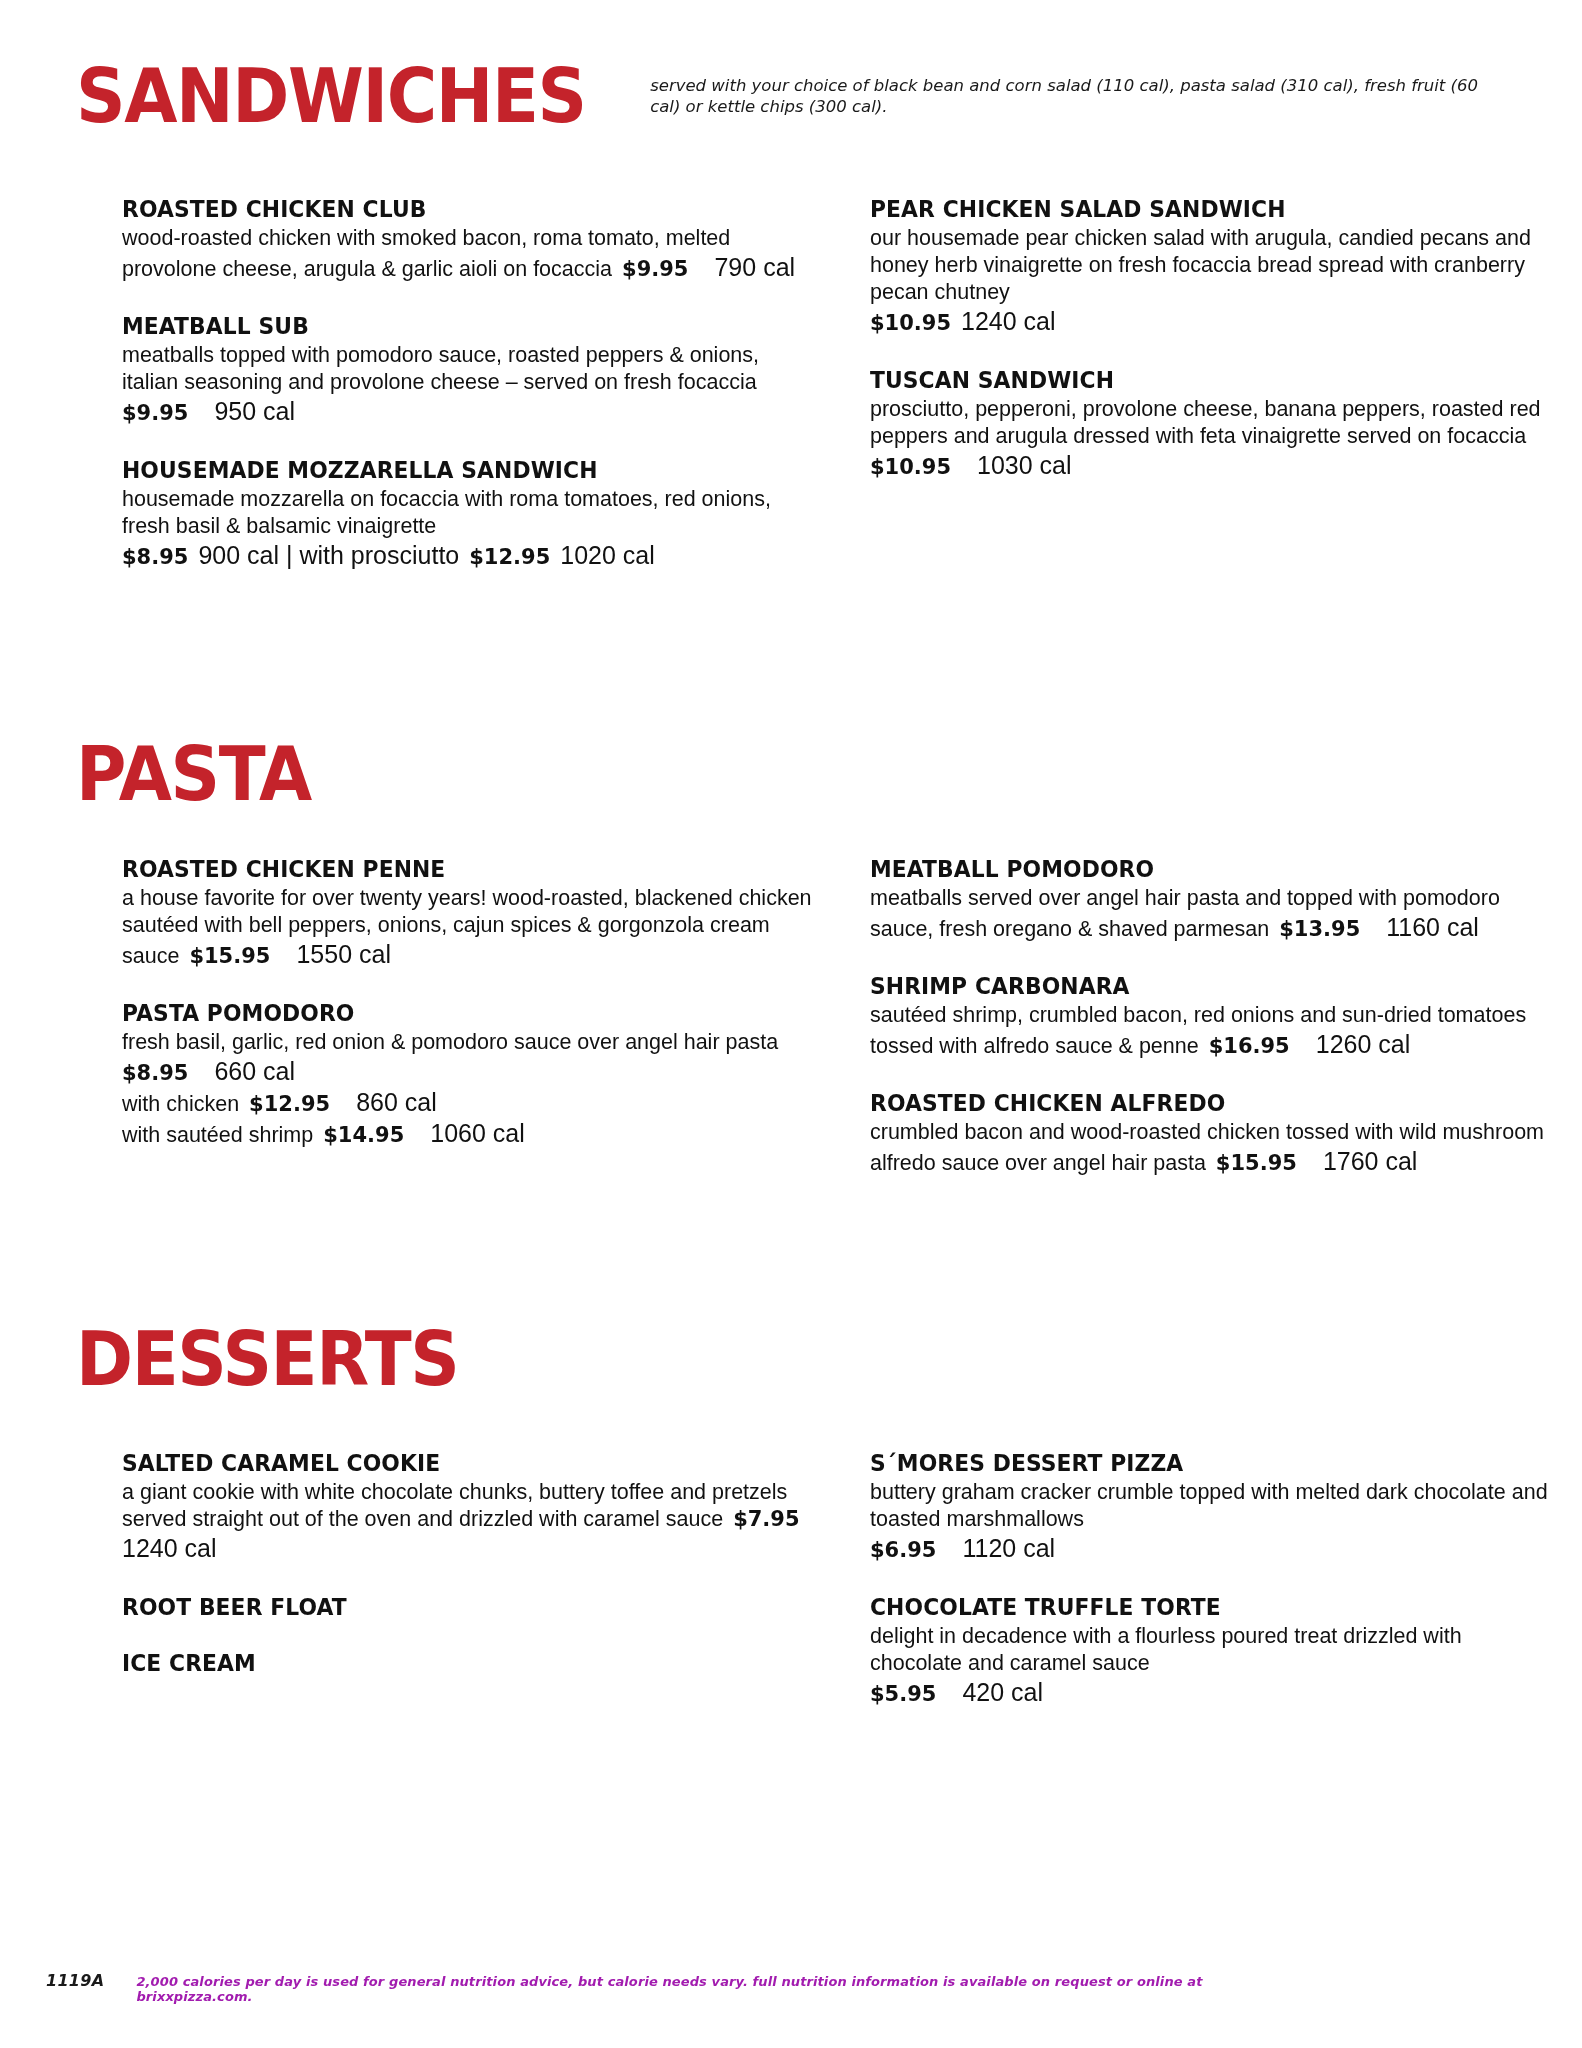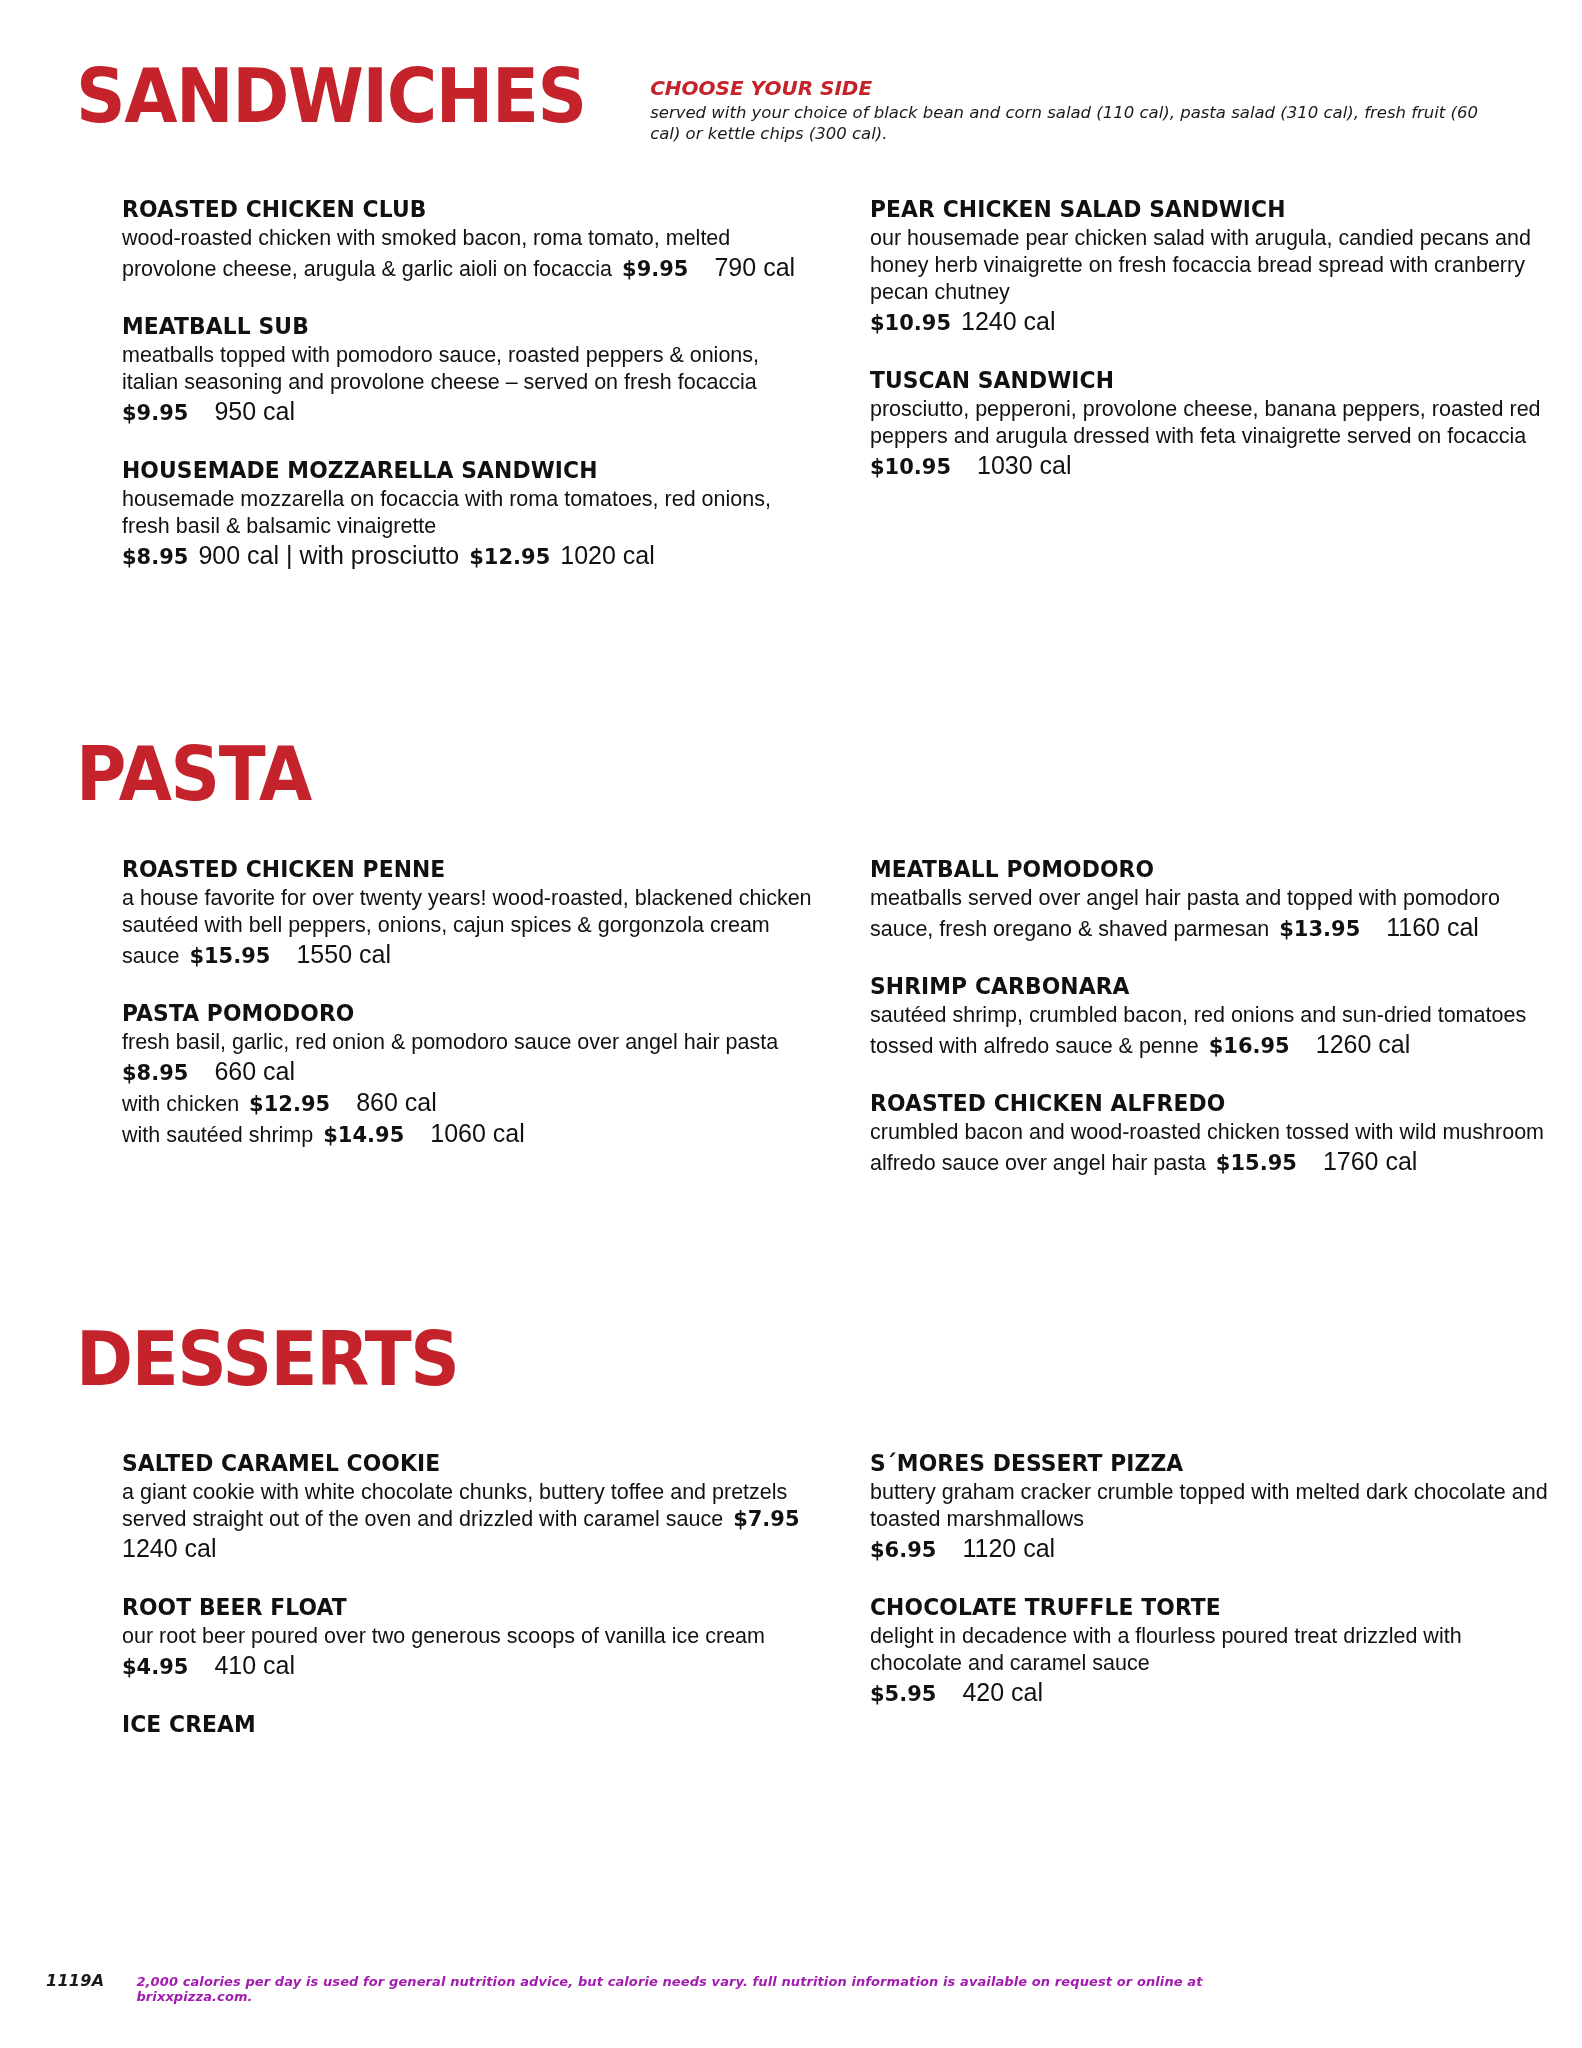--- a/index.html
+++ b/index.html
@@ -148,21 +148,20 @@
   }
 </style>
 </head>
 <body>
 
 <div class="page">
 
   <div class="sandwiches-header">
     <h1 class="section-head">SANDWICHES</h1>
     <div class="choose-side">
-      <div class="cs-title">CHOOSE YOUR SIDE</div>
       <div class="cs-body">served with your choice of black bean and corn salad (110 cal), pasta salad (310 cal), fresh fruit (60 cal) or kettle chips (300 cal).</div>
     </div>
   </div>
 
   <div class="columns" id="sandwiches-cols">
     <div class="col left">
 
       <div class="item">
         <div class="item-name">ROASTED CHICKEN CLUB</div>
         <div class="item-desc">
@@ -264,23 +263,20 @@
 
       <div class="item">
         <div class="item-name">SALTED CARAMEL COOKIE</div>
         <div class="item-desc">
           <span>a giant cookie with white chocolate chunks, buttery toffee and pretzels served straight out of the oven and drizzled with caramel sauce</span><span class="sp-sm"></span><b>$7.95</b><span class="sp-sm"></span><span class="cal">1240 cal</span>
         </div>
       </div>
 
       <div class="item">
         <div class="item-name">ROOT BEER FLOAT</div>
-        <div class="item-desc">
-          <span>our root beer poured over two generous scoops of vanilla ice cream</span><span class="sp-sm"></span><b>$4.95</b><span class="sp-md"></span><span class="cal">410 cal</span>
-        </div>
       </div>
 
       <div class="item">
         <div class="item-name">ICE CREAM</div>
       </div>
 
     </div>
 
     <div class="col right">
 

